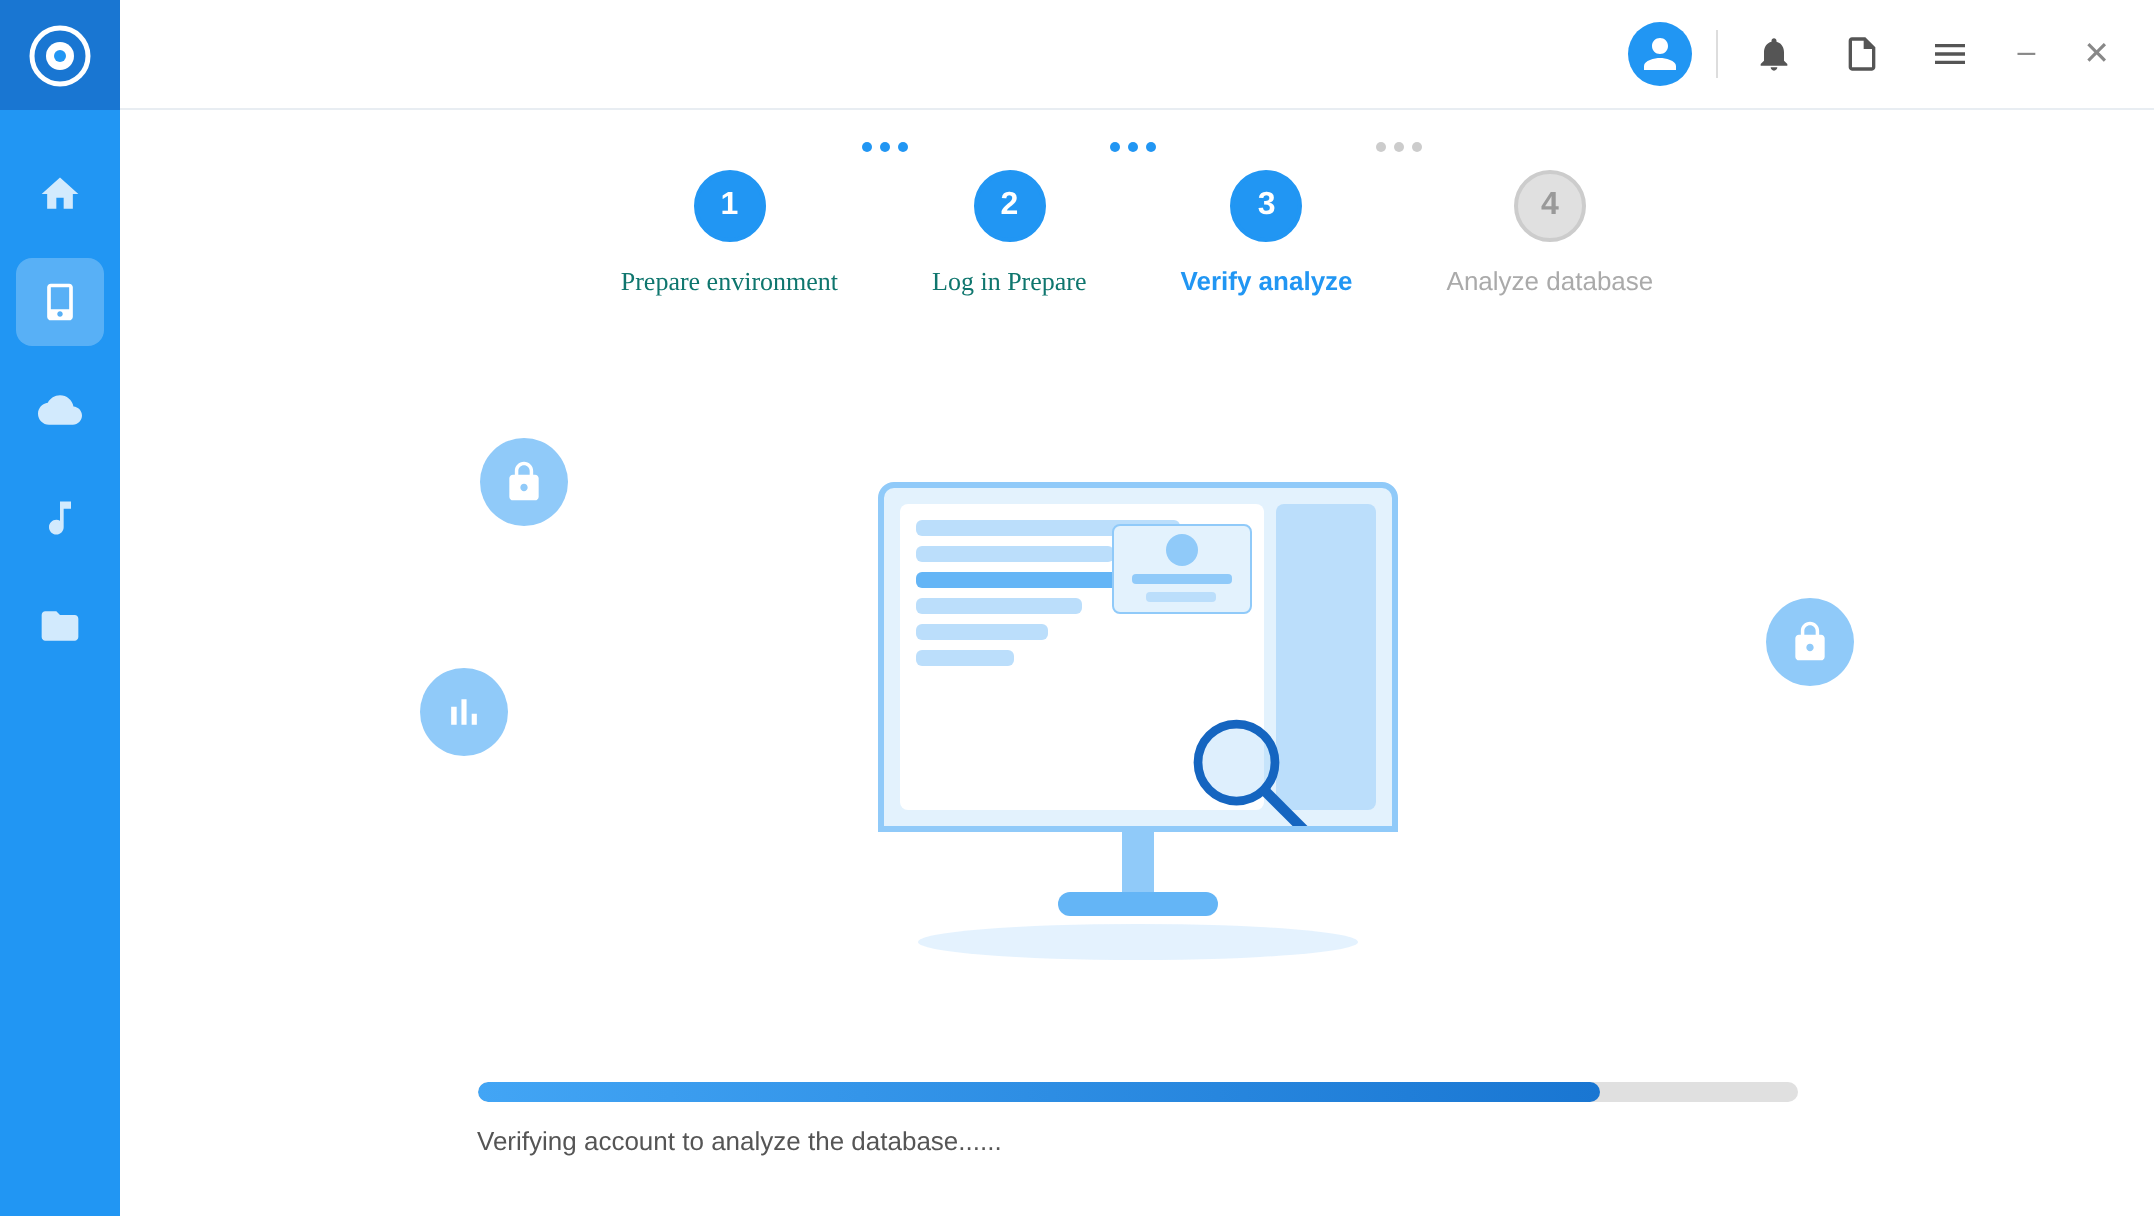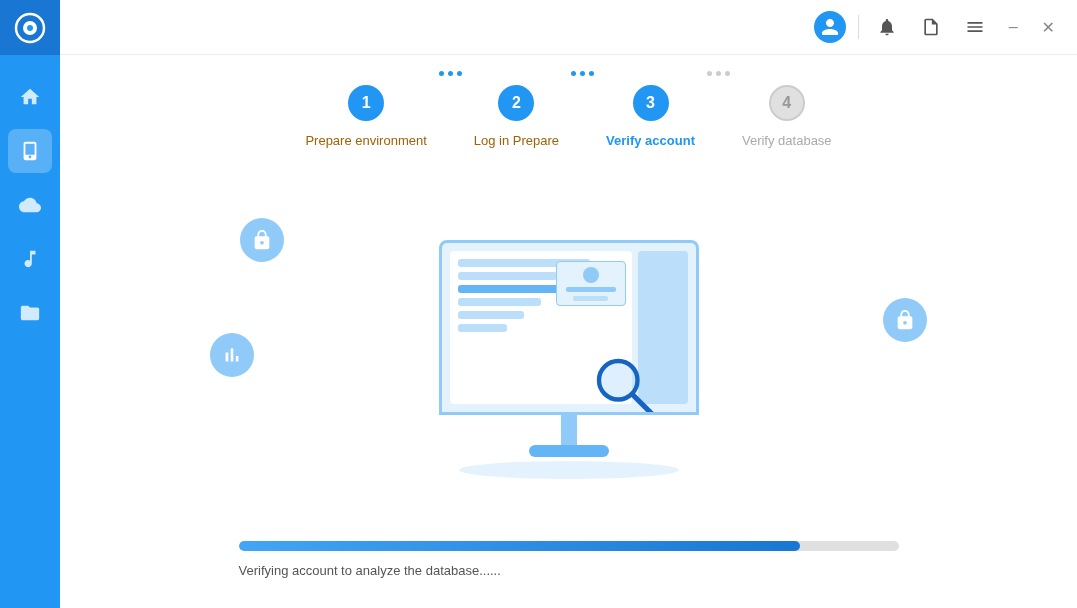--- a/index.html
+++ b/index.html
@@ -127,21 +127,21 @@
     .step-circle.inactive {
       background: #e0e0e0;
       border-color: #ccc;
       color: #999;
     }
     .step-label {
       font-size: 13px;
       text-align: center;
       margin-top: 4px;
     }
-    .step-label.completed { color: #a16207; }
+    .step-label.completed { color: #0f766e; font-family: Liberation Serif, serif; }
     .step-label.active { color: #2196F3; font-weight: 700; }
     .step-label.inactive { color: #aaa; }
     .step-dots {
       display: flex;
       align-items: center;
       gap: 4px;
       padding: 0 12px;
       margin-top: -14px;
     }
     .step-dot {
@@ -402,36 +402,36 @@
         <div class="step-dot blue"></div>
         <div class="step-dot blue"></div>
       </div>
 
       <div class="step">
         <div class="step-header">
           <div class="step-circle active">
             <span>3</span>
           </div>
         </div>
-        <div class="step-label active">Verify account</div>
+        <div class="step-label active">Verify analyze</div>
       </div>
 
       <div class="step-dots">
         <div class="step-dot gray"></div>
         <div class="step-dot gray"></div>
         <div class="step-dot gray"></div>
       </div>
 
       <div class="step">
         <div class="step-header">
           <div class="step-circle inactive">
             <span>4</span>
           </div>
         </div>
-        <div class="step-label inactive">Verify database</div>
+        <div class="step-label inactive">Analyze database</div>
       </div>
     </div>
 
     <div class="illustration-area">
 
       <div class="float-icon lock1">
         <svg width="22" height="22" viewBox="0 0 24 24" fill="white">
           <path d="M18 8h-1V6c0-2.76-2.24-5-5-5S7 3.24 7 6v2H6c-1.1 0-2 .9-2 2v10c0 1.1.9 2 2 2h12c1.1 0 2-.9 2-2V10c0-1.1-.9-2-2-2zm-6 9c-1.1 0-2-.9-2-2s.9-2 2-2 2 .9 2 2-.9 2-2 2zm3.1-9H8.9V6c0-1.71 1.39-3.1 3.1-3.1 1.71 0 3.1 1.39 3.1 3.1v2z"></path>
         </svg>
       </div>

